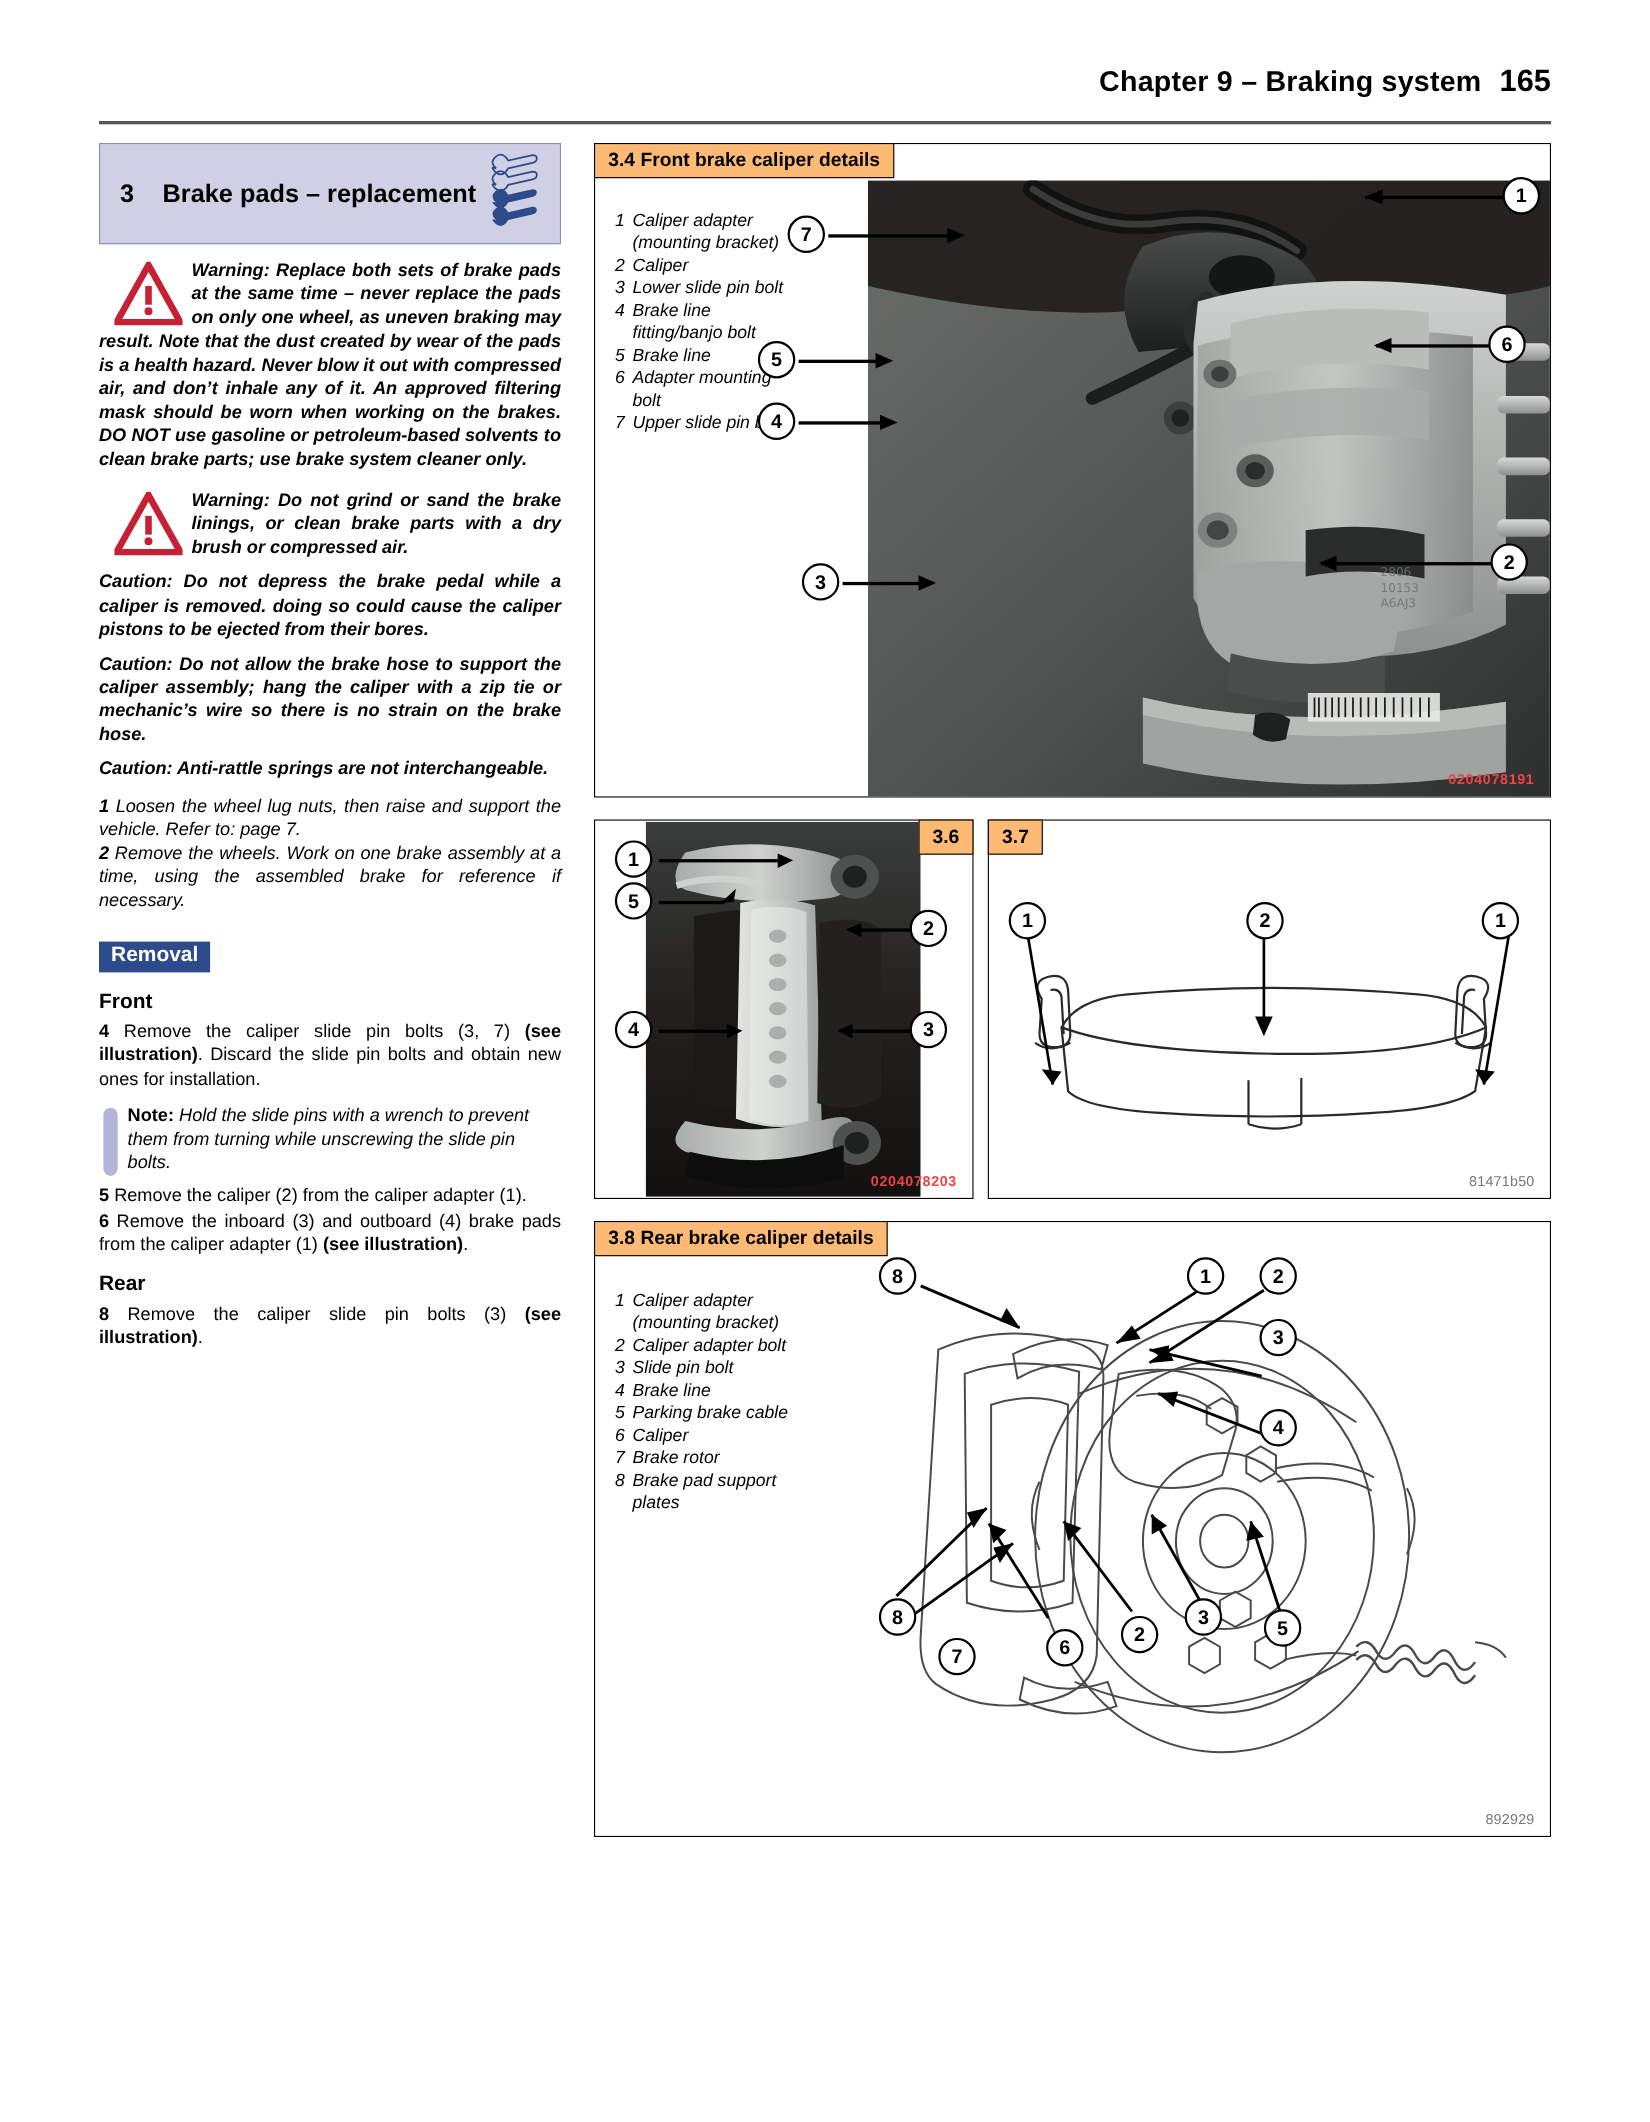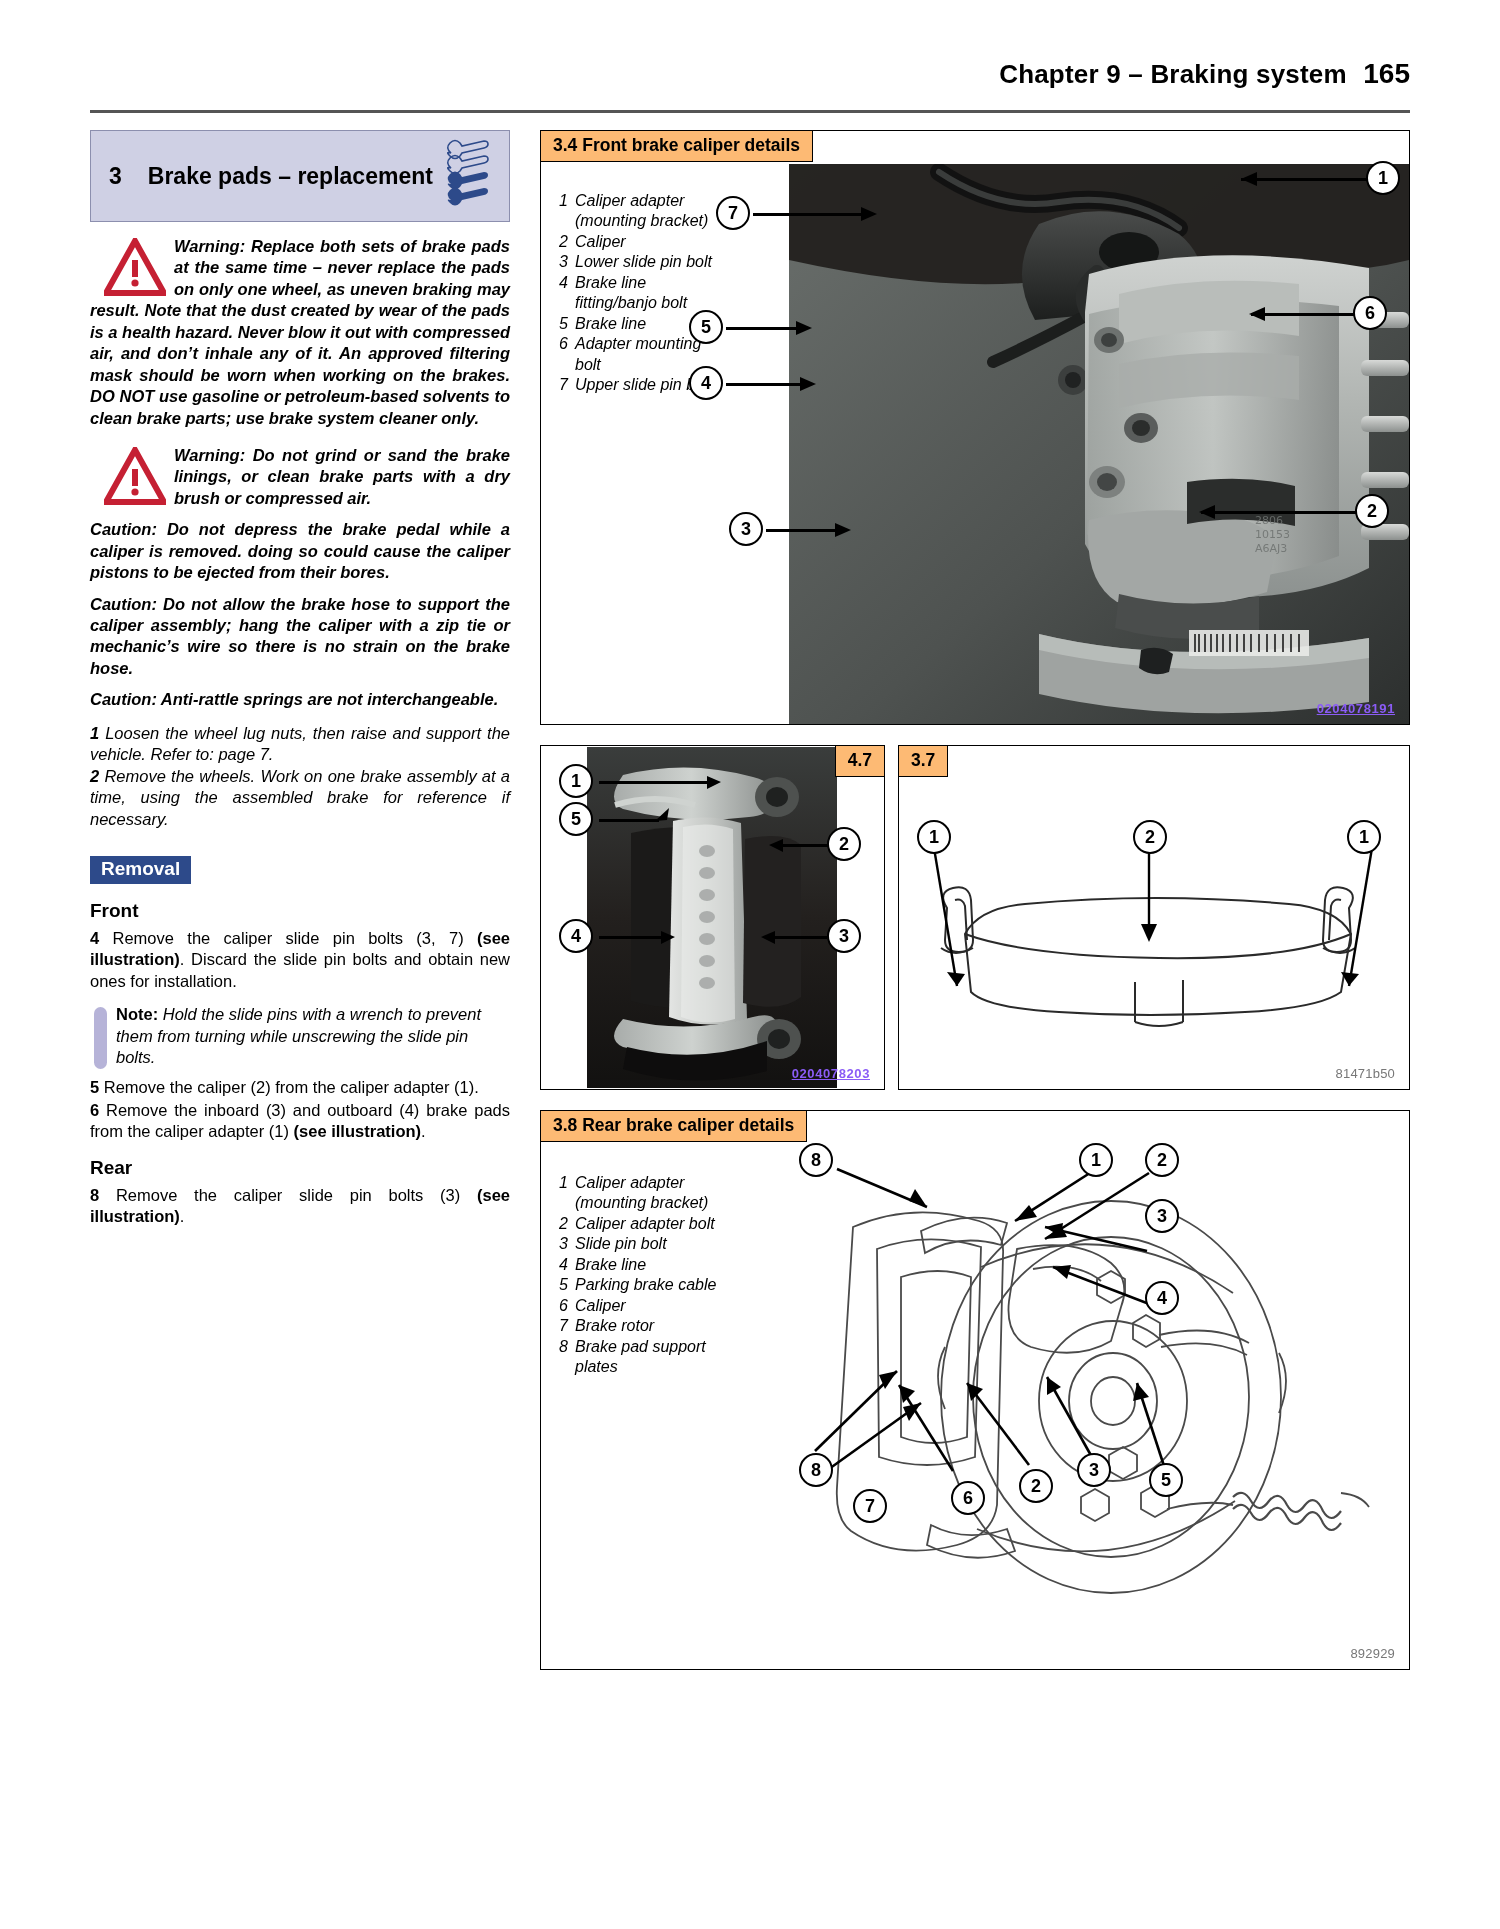--- a/index.html
+++ b/index.html
@@ -142,21 +142,21 @@
   }
   .fig-legend .li{ display:flex; }
   .fig-legend .li .n{ width:16px; flex:0 0 16px; }
   .fig-legend .li .t{ flex:1; }
   .fig-ref{
     position:absolute; right:14px; bottom:8px;
     font-size:13px; font-weight:bold;
     letter-spacing:0.6px;
     z-index:11;
   }
-  .fig-ref.light{ color:#8b5cf6;text-decoration:underline; }
+  .fig-ref.light{ color:#ef4444; }
   .fig-ref.gray{ color:#777; font-weight:normal; letter-spacing:0.2px; }
 
   
   .callout{
     position:absolute;
     width:34px; height:34px; border-radius:50%;
     background:#fff; border:2.5px solid #000;
     font-size:18px; font-weight:bold;
     display:flex; align-items:center; justify-content:center;
     z-index:14;
@@ -457,21 +457,21 @@
     <div class="lead" style="left:225px; top:398px; width:72px;"></div>
     <svg class="line-svg" width="20" height="20" viewBox="0 0 20 20" style="left:292px; top:390px; z-index:13;">
         <path d="M2 2 L18 9 L2 16 Z" fill="#000"></path>
       </svg>
     <div class="callout" style="left:188px; top:381px;">3</div>
 
     <div class="fig-ref light">0204078191</div>
   </div>
 
   <div class="figure" style="position:absolute; left:0; top:615px; width:345px; height:345px;">
-    <div class="fig-caption" style="left:auto; right:-1px; top:-1px;">4.7</div>
+    <div class="fig-caption" style="left:auto; right:-1px; top:-1px;">3.6</div>
 
     <svg class="photo-svg" width="250" height="341" viewBox="0 0 250 341" style="left:46px; top:1px;">
       <defs>
         <linearGradient id="g36bg" x1="0" y1="0" x2="0" y2="1">
           <stop offset="0%" stop-color="#3a3d3c"></stop>
             <stop offset="50%" stop-color="#23201e"></stop>
             <stop offset="100%" stop-color="#121110"></stop>
         </linearGradient>
         <linearGradient id="gpad" x1="0" y1="0" x2="1" y2="0">
           <stop offset="0%" stop-color="#e3e5e3"></stop>

